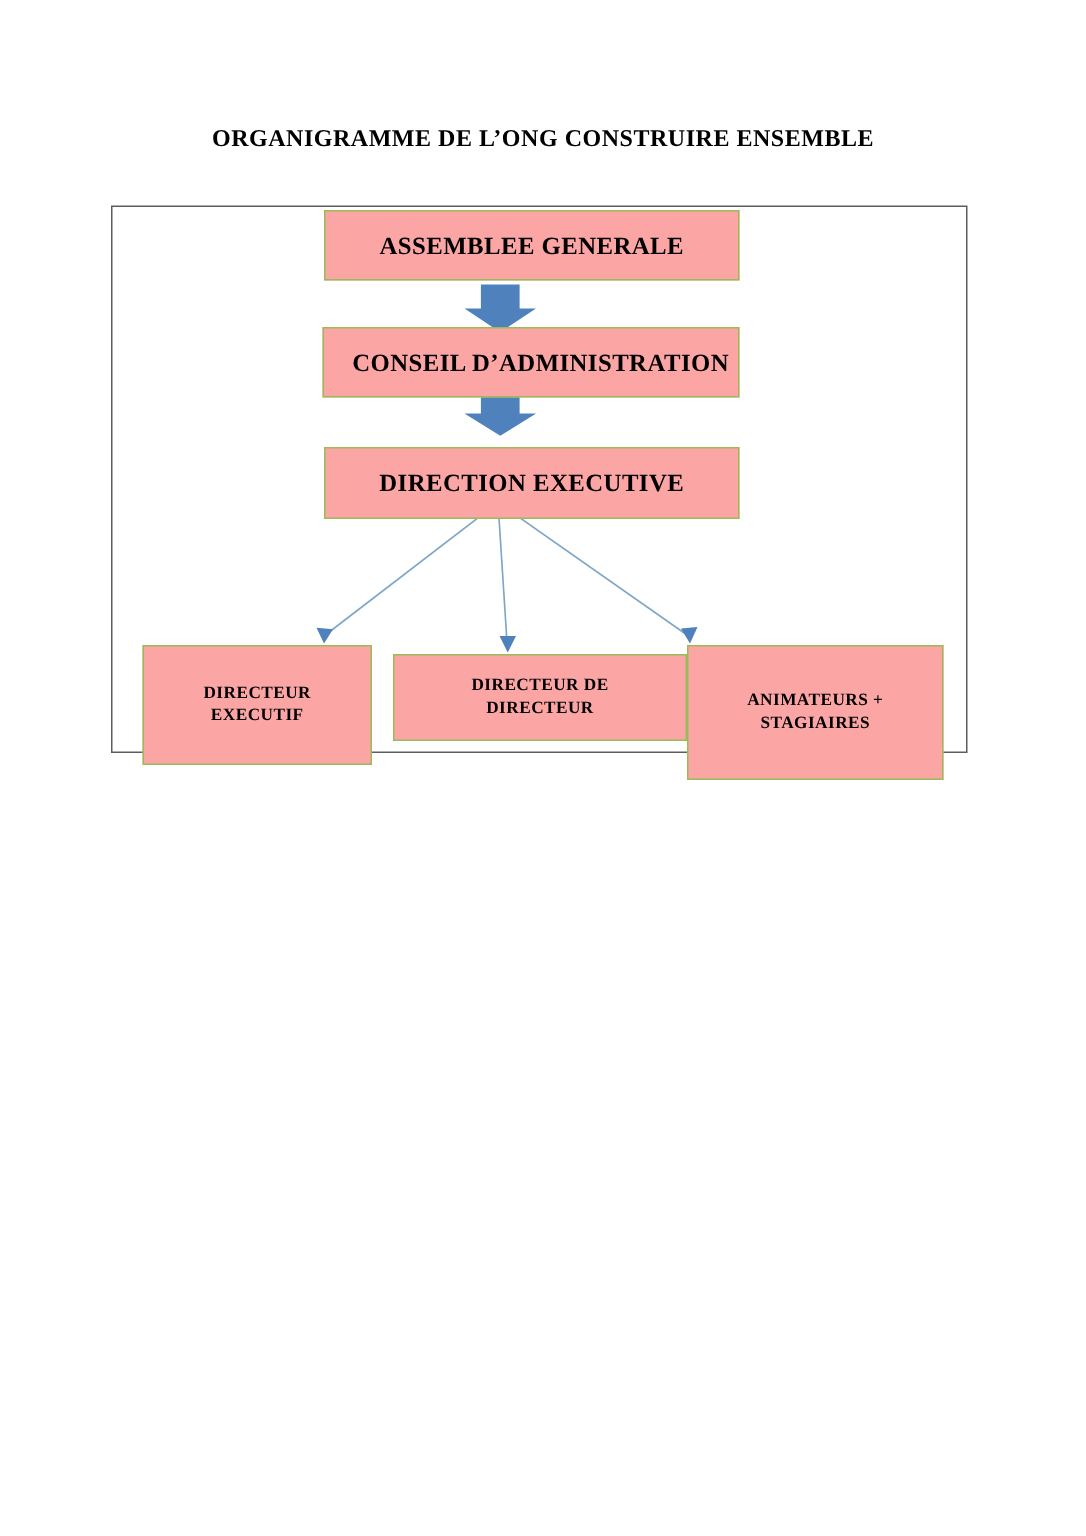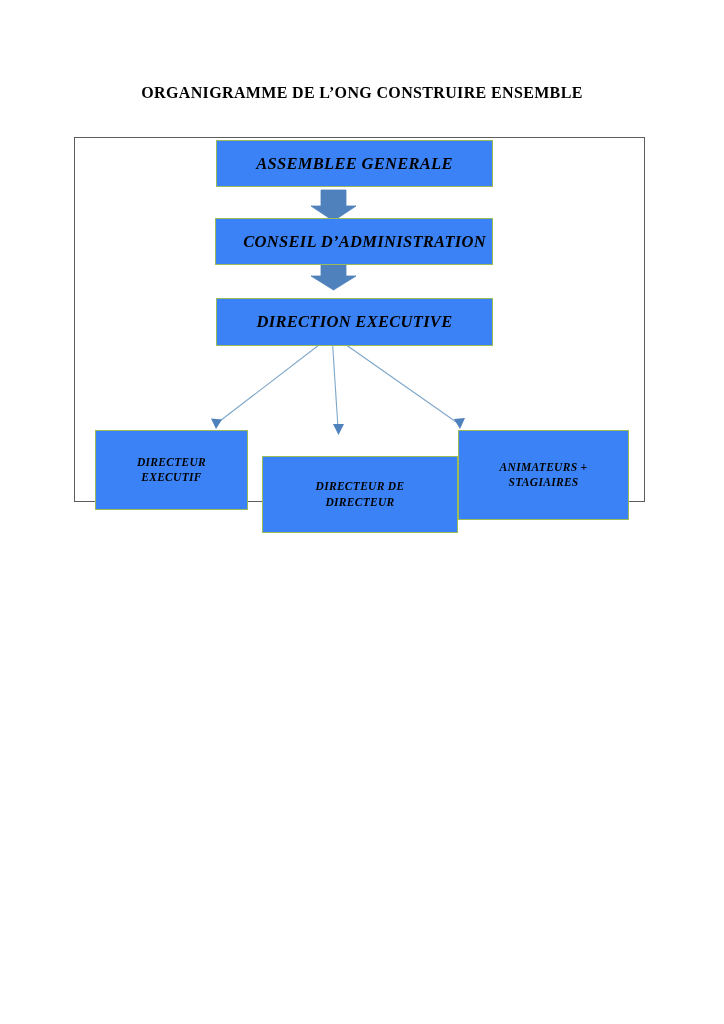--- a/index.html
+++ b/index.html
@@ -39,26 +39,25 @@
     height: 365px;
     border: 1.6px solid #5d5d5d;
     box-sizing: border-box;
   }
 
   
   .node {
     position: absolute;
     box-sizing: border-box;
     border: 1.5px solid #9BBB59;
-    background: #3b82f6;
+    background: #fca5a5;
     display: flex;
     align-items: center;
     justify-content: center;
     text-align: center;
-    font-style: italic;
   }
   .node .node-label {
     font-weight: bold;
     line-height: 1.32;
     padding: 0 6px;
   }
 
   
   .node.level-top .node-label { font-size: 16.5px; letter-spacing: 0.3px; }
 
@@ -72,21 +71,21 @@
     left: 216px; top: 286px; width: 277px; height: 48px; margin-top: 12px;
   }
 
   
   .node.level-bottom .node-label { font-size: 11.5px; letter-spacing: 0.3px; }
 
   #node-directeur-executif {
     left: 95px; top: 430px; width: 153px; height: 80px;
   }
   #node-directeur-programmes {
-    left: 262px; top: 456px; width: 196px; height: 77px;
+    left: 262px; top: 436px; width: 196px; height: 58px;
   }
   #node-animateurs-stagiaires {
     left: 458px; top: 430px; width: 171px; height: 90px;
   }
 
   
   #connector-layer {
     position: absolute;
     left: 0;
     top: 0;

